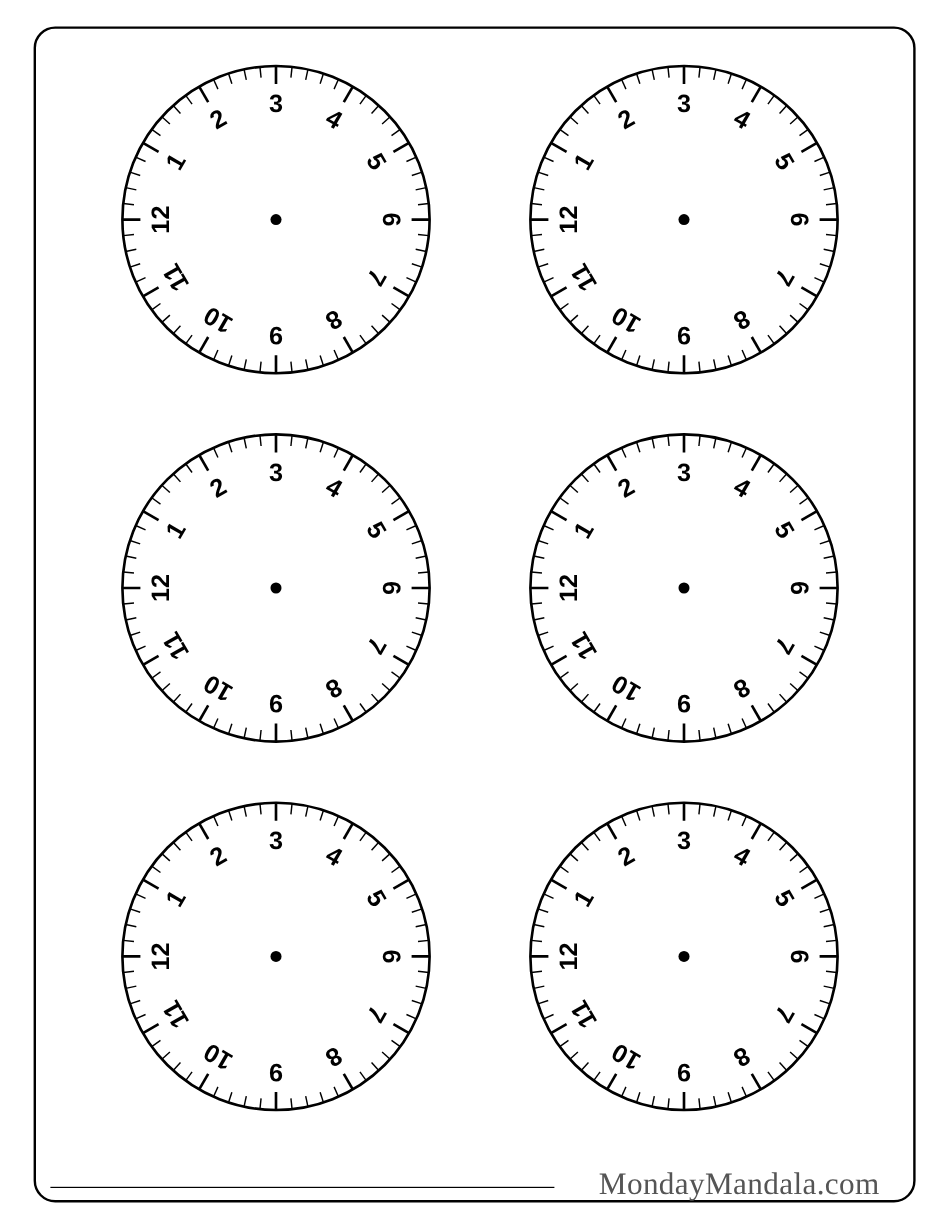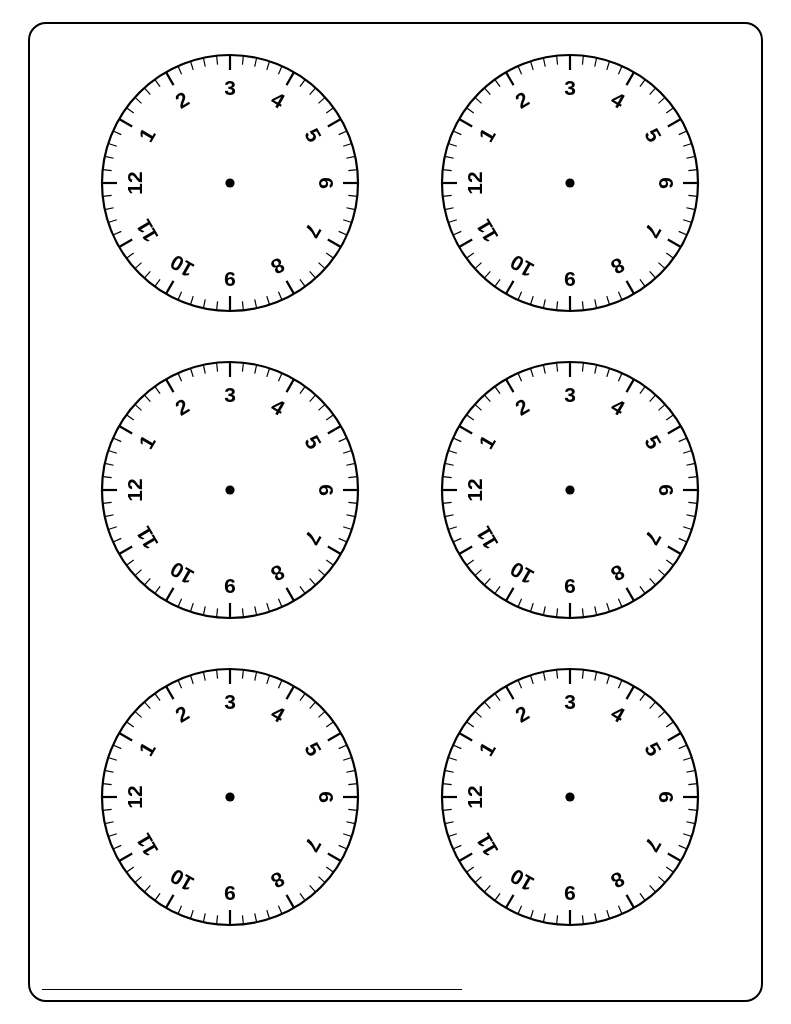--- a/index.html
+++ b/index.html
@@ -564,14 +564,15 @@
             <text x="52.86156123669389" y="87.99999999999999" text-anchor="middle" dominant-baseline="central" font-family="&quot;Liberation Sans&quot;, sans-serif" font-size="21" font-weight="bold" fill="#000000" transform="rotate(300 52.86156123669389 87.99999999999999)">1</text>
             <text x="87.99999999999996" y="52.861561236693916" text-anchor="middle" dominant-baseline="central" font-family="&quot;Liberation Sans&quot;, sans-serif" font-size="21" font-weight="bold" fill="#000000" transform="rotate(330 87.99999999999996 52.861561236693916)">2</text>
             <circle cx="136" cy="136" r="4.6" fill="#000000"></circle>
           </svg>
         </div>
     </div>
 
   </div>
 
   <div id="footer-rule"></div>
+  <div id="watermark">MondayMandala.com</div>
 
 </div>
 
 </body></html>

